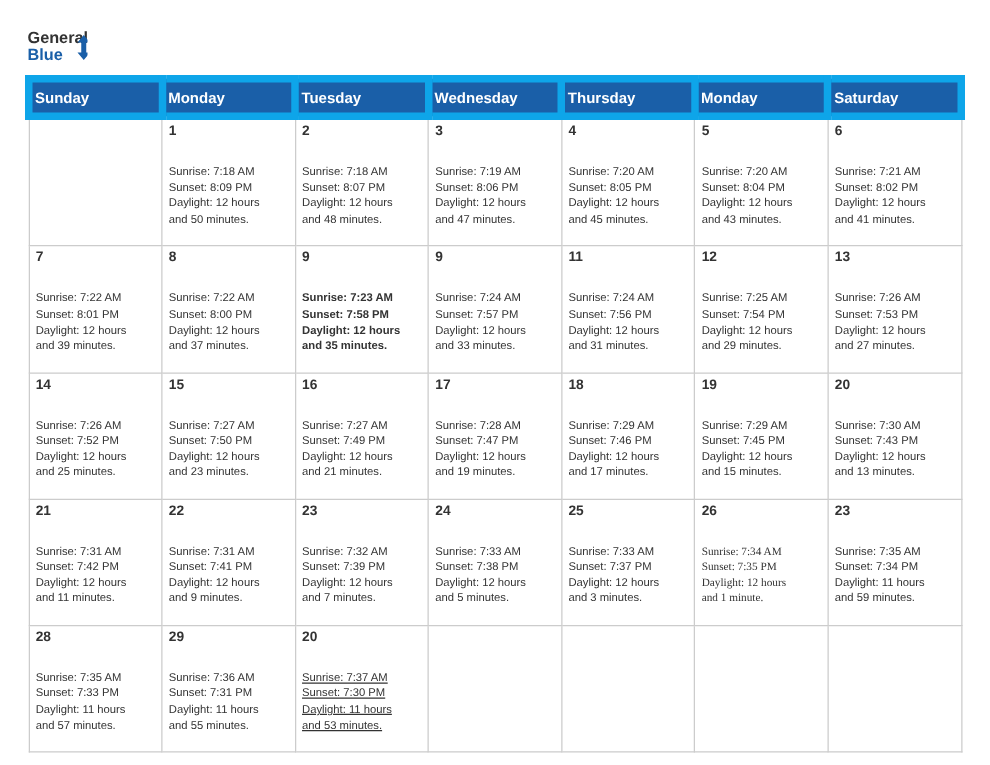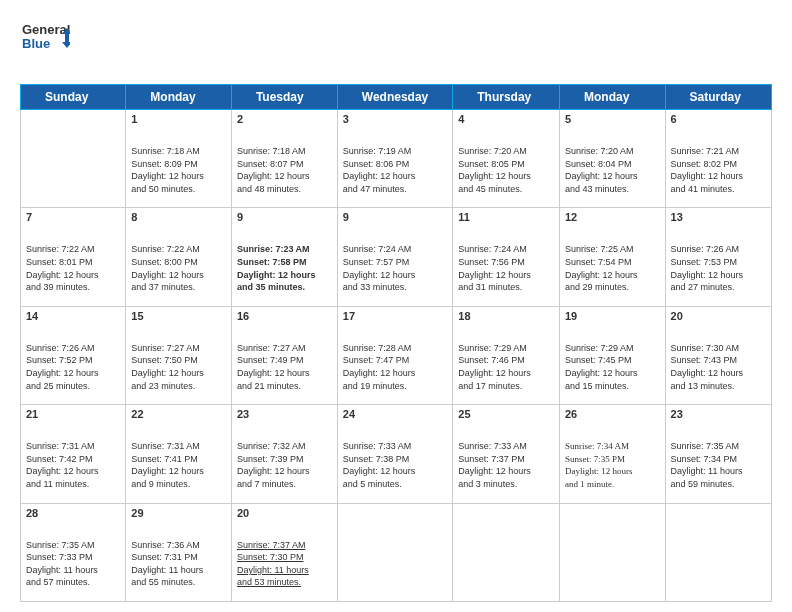--- a/index.html
+++ b/index.html
@@ -14,21 +14,21 @@
       width: 792px;
       height: 612px;
       padding: 16px 20px 10px 20px;
       display: flex;
       flex-direction: column;
     }
     .header {
       display: flex;
       justify-content: space-between;
       align-items: flex-start;
-      margin-bottom: 28px;
+      margin-bottom: 4px;
     }
     .logo {
       display: flex;
       align-items: center;
     }
     .title-block {
       text-align: right;
     }
     .month-title {
       font-size: 32px;
@@ -43,22 +43,22 @@
       width: 100%;
       border-collapse: collapse;
       flex: 1;
     }
     .calendar th {
       background-color: #1a5fa8;
       color: #fff;
       font-size: 12px;
       font-weight: bold;
       text-align: left;
-      padding: 5px 24px;
-      border: 1px solid #0ea5e9;
+      padding: 5px 2px;
+      border: 6px solid #0ea5e9;
     }
     .calendar td {
       border: 1px solid #ccc;
       vertical-align: top;
       padding: 3px 5px;
       font-size: 9.5px;
       color: #333;
       width: calc(100% / 7);
     }
     .day-number {

